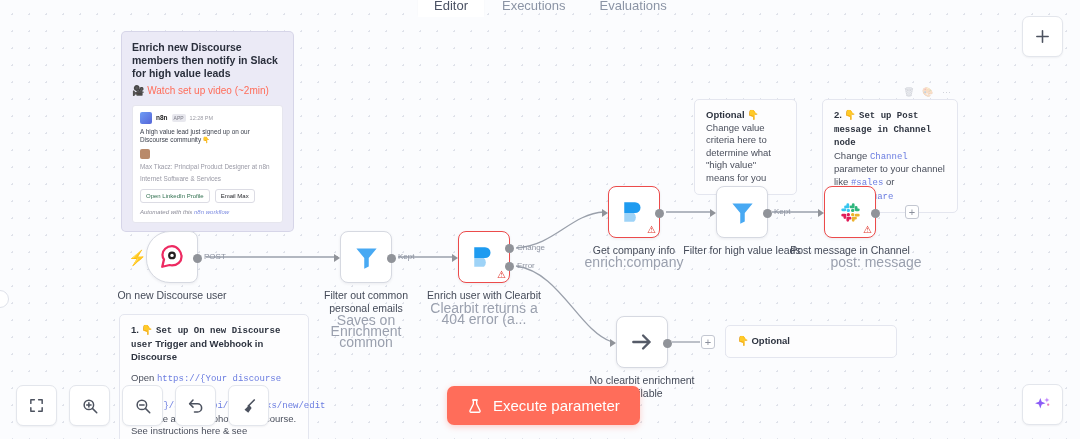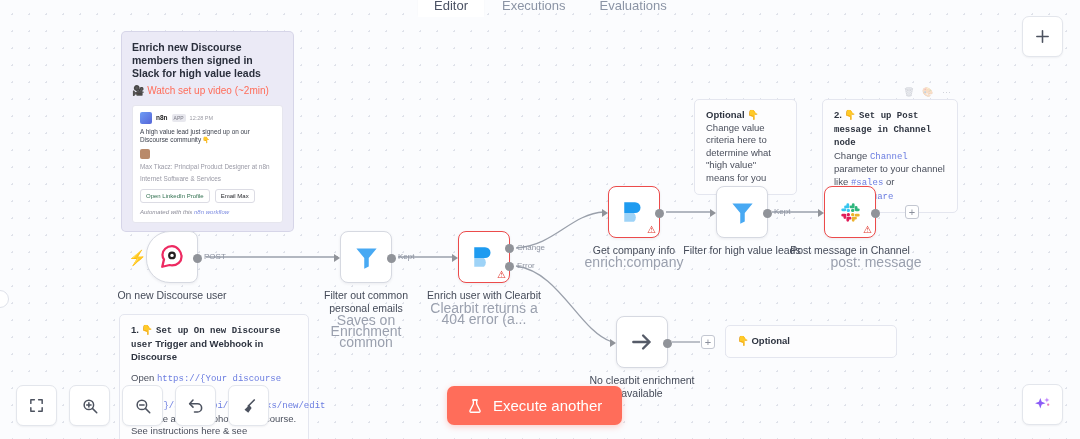--- a/index.html
+++ b/index.html
@@ -153,21 +153,21 @@
       <path d="M516,248 C556,245 570,214 604,212"></path>
       <path d="M516,266 C560,272 578,330 612,342"></path>
       <path d="M666,212 L712,212"></path>
       <path d="M772,212 L820,212"></path>
       <path d="M880,212 L905,212"></path>
       <path d="M672,342 L700,342"></path>
     </g>
   </svg>
 
   <div class="sticky lav" id="sticky-main">
-    <div class="title">Enrich new Discourse members then signed in Slack for high value leads</div>
+    <div class="title">Enrich new Discourse members then notify in Slack for high value leads</div>
     <div class="vid">
       <span>🎥</span>
       <span>Watch set up video (~2min)</span>
     </div>
 
     <div class="slackcard">
       <div class="slackhead">
         <div class="ava"></div>
         <div class="nm">n8n</div>
         <div class="bot">APP</div>
@@ -380,16 +380,16 @@
         <path d="M12.5 10.5L6 17l5 4 4.5-6.5z" fill="#4c525f"></path>
       </svg>
     </div>
   </div>
 
   <button class="execbtn">
     <svg width="16" height="16" viewBox="0 0 24 24">
       <path d="M9.5 3v6L4.5 19a1.6 1.6 0 0 0 1.4 2.4h12.2A1.6 1.6 0 0 0 19.5 19l-5-10V3z" fill="none" stroke="#fff" stroke-width="2" stroke-linejoin="round"></path>
       <path d="M8.5 3h7" stroke="#fff" stroke-width="2" stroke-linecap="round"></path>
     </svg>
-    <span>Execute another</span>
+    <span>Execute parameter</span>
   </button>
 
 </div>
 
 </body></html>

